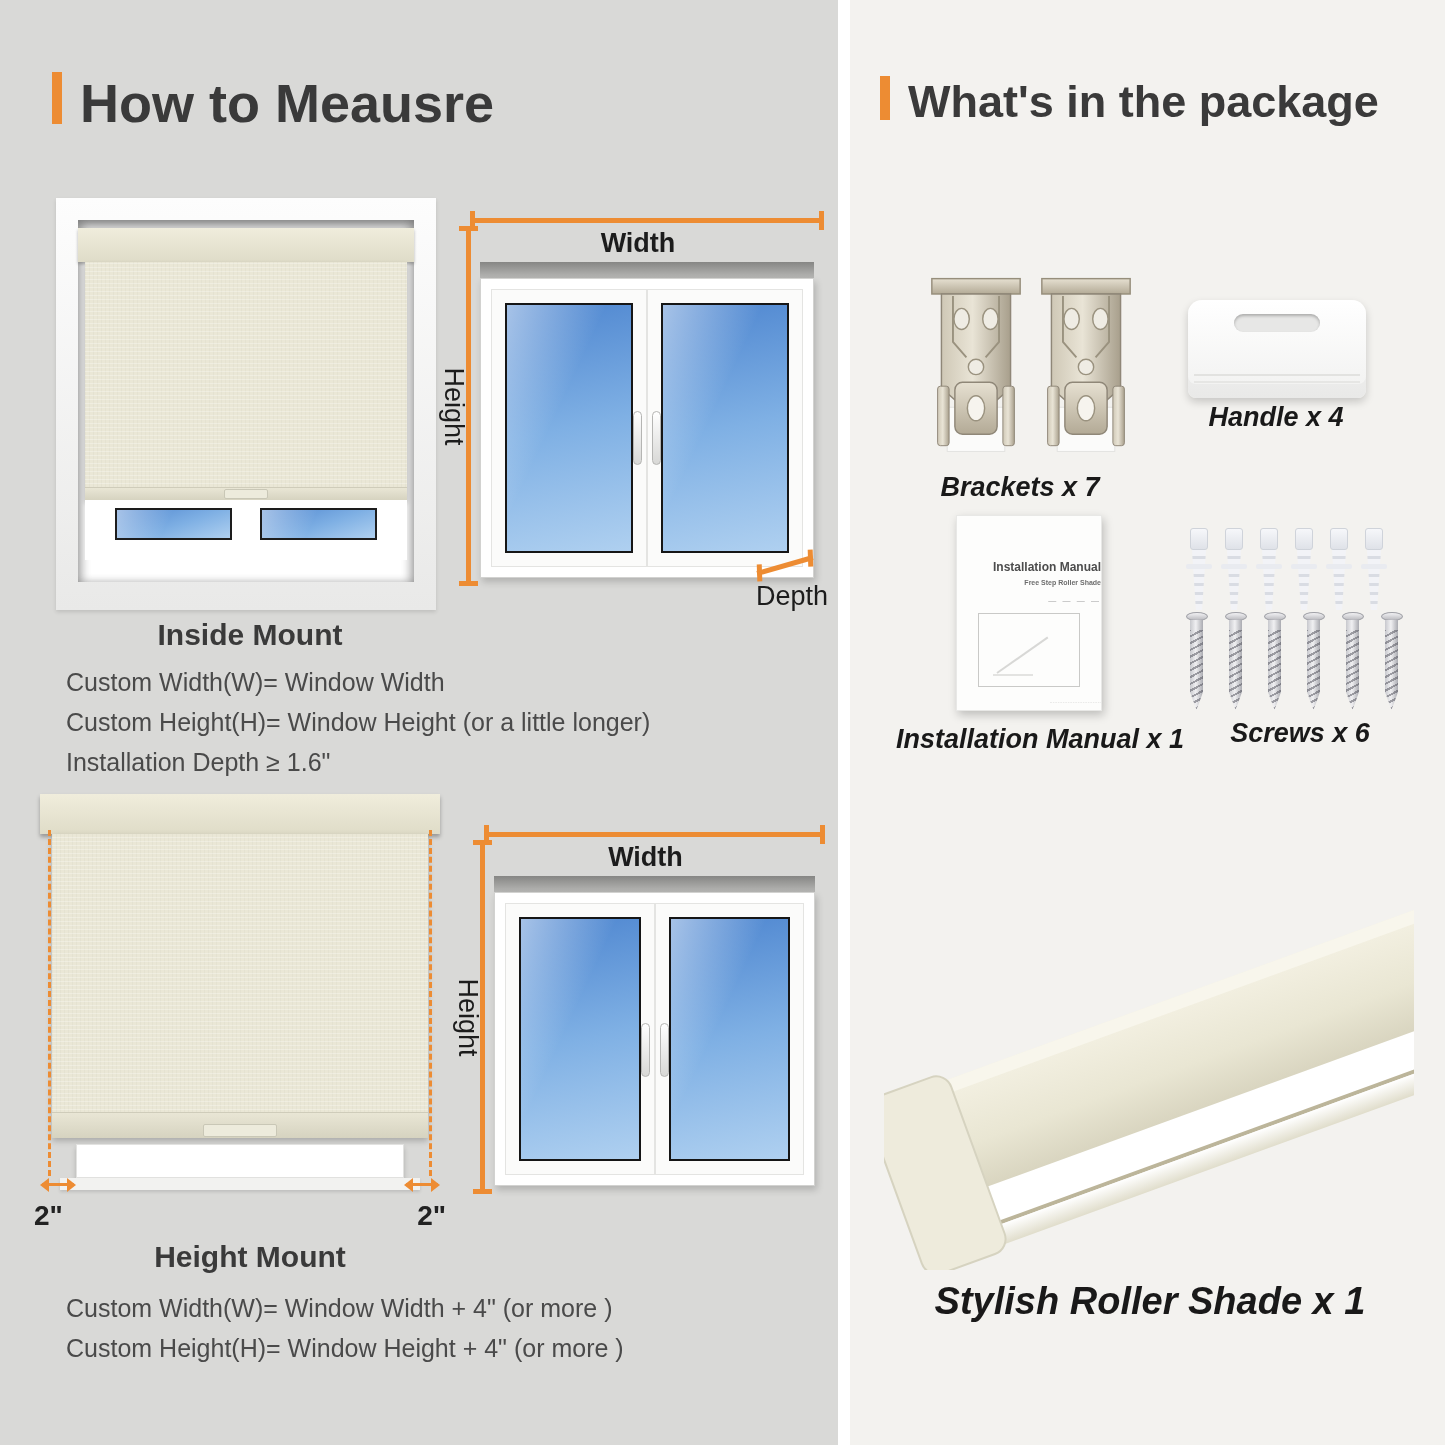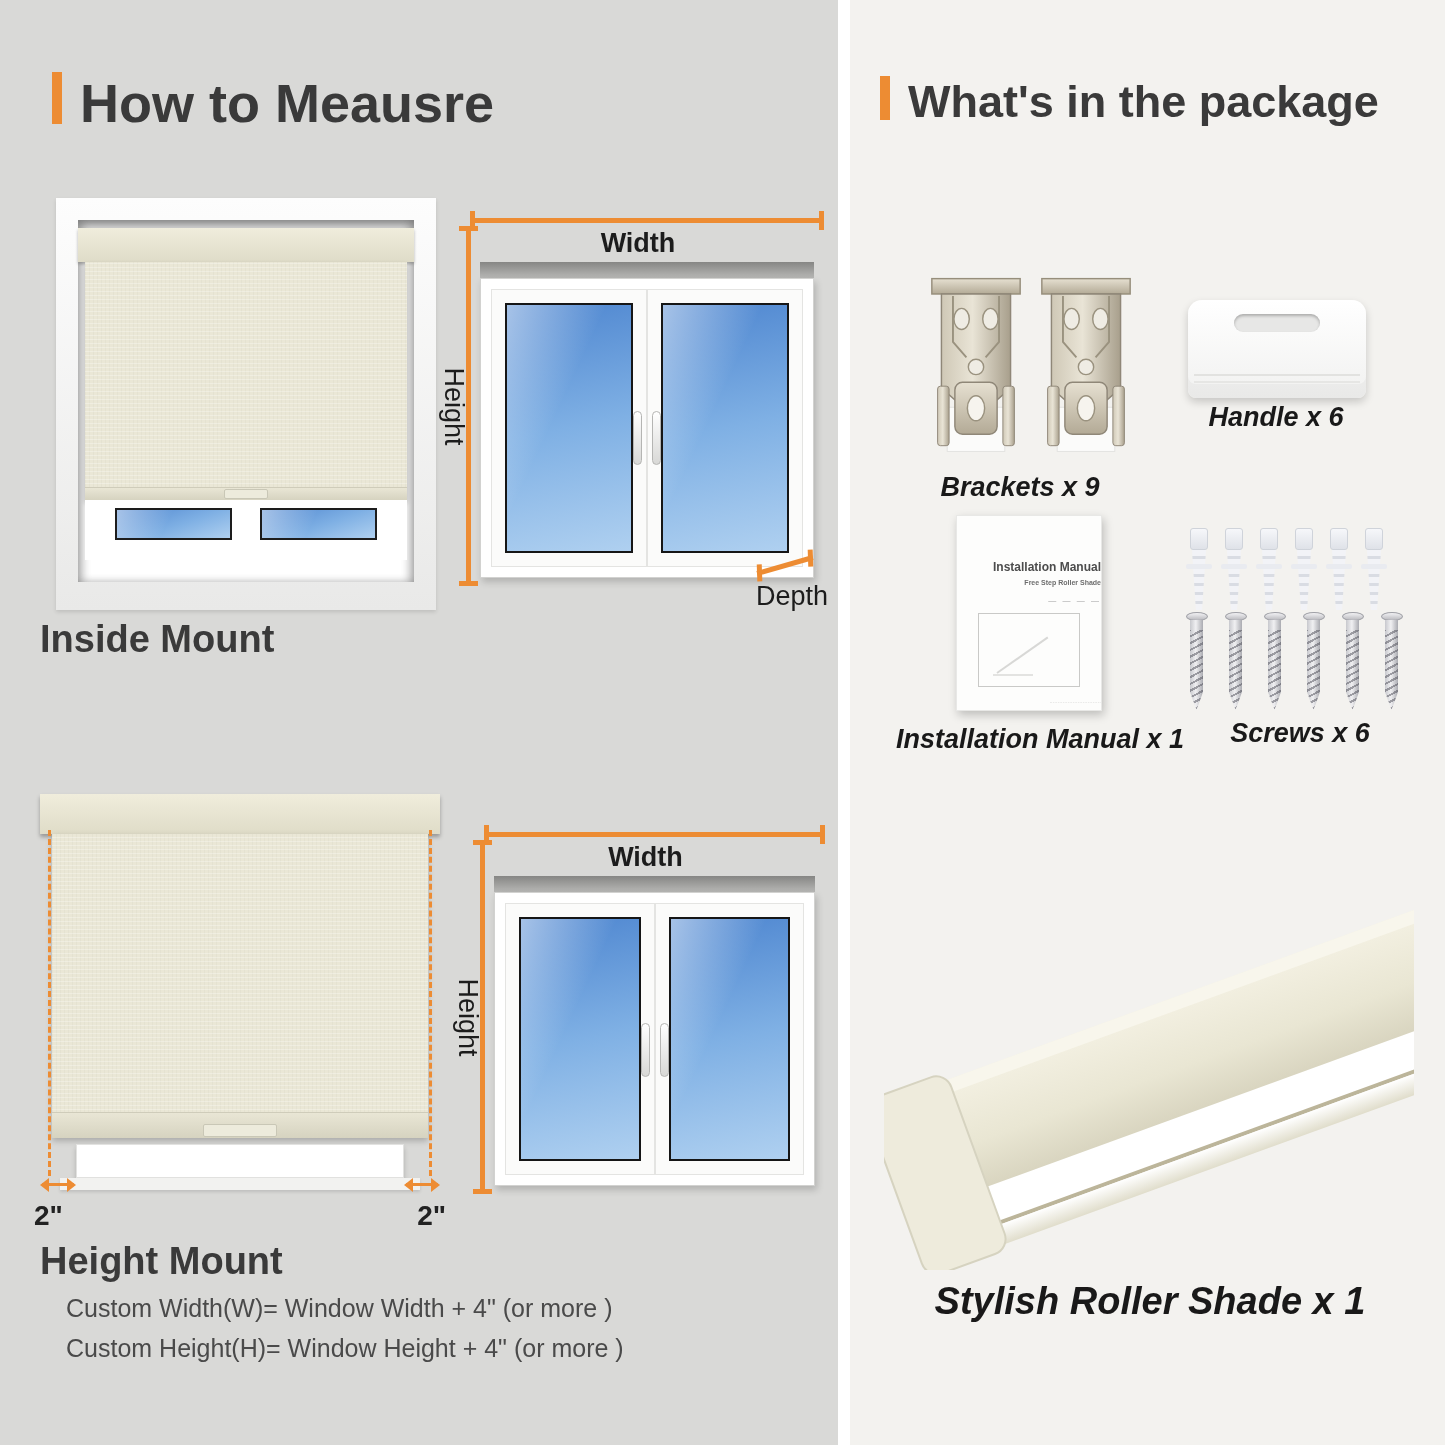--- a/index.html
+++ b/index.html
@@ -99,22 +99,22 @@
   .dash{position:absolute;top:36px;bottom:60px;width:0;border-left:3px dashed var(--accent);}
   .dash.l{left:20px;} .dash.r{right:20px;}
   .gap-arrow{position:absolute;bottom:50px;width:32px;height:3px;background:var(--accent);}
   .gap-arrow::before{content:"";position:absolute;left:-9px;top:-5px;border:7px solid transparent;border-right:9px solid var(--accent);}
   .gap-arrow::after{content:"";position:absolute;right:-9px;top:-5px;border:7px solid transparent;border-left:9px solid var(--accent);}
   .gap-arrow.l{left:14px;} .gap-arrow.r{right:14px;}
   .gap-label{position:absolute;bottom:4px;font-size:28px;font-weight:bold;color:#222;}
   .gap-label.l{left:6px;} .gap-label.r{right:6px;}
 
   
-  .mount-heading{position:absolute;left:40px;width:420px;text-align:left;
-    font-size:38px;font-weight:bold;color:var(--heading);}
+  .mount-heading{position:absolute;left:40px;width:420px;text-align:center;
+    font-size:30px;font-weight:bold;color:var(--heading);}
   .mount-lines{position:absolute;left:66px;color:var(--body);font-size:25px;line-height:40px;}
 
   
   .item-label{position:absolute;font-size:27px;font-weight:bold;font-style:italic;color:#191919;text-align:center;}
 
   .bracket-wrap{position:absolute;left:78px;top:272px;display:flex;gap:14px;}
   .handle{position:absolute;left:338px;top:300px;width:178px;height:98px;
     background:linear-gradient(#ffffff,#f1f1f0);border-radius:14px 14px 8px 8px;
     box-shadow:0 4px 8px rgba(0,0,0,.18),inset 0 -14px 0 rgba(0,0,0,.03);}
   .handle::before{content:"";position:absolute;top:14px;left:50%;transform:translateX(-50%);
@@ -219,20 +219,25 @@
     </div>
     <div class="m-hline"></div>
     <div class="m-label lbl-width">Width</div>
     <div class="m-vline"></div>
     <div class="m-label lbl-height">Height</div>
     <div class="depth-tick"></div>
     <div class="m-label lbl-depth">Depth</div>
   </div>
 
   <h2 class="mount-heading" style="top:618px;">Inside Mount</h2>
+  <div class="mount-lines" style="top:662px;">
+    <p>Custom Width(W)= Window Width</p>
+    <p>Custom Height(H)= Window Height (or a little longer)</p>
+    <p>Installation Depth ≥ 1.6"</p>
+  </div>
 
   <div class="fig" style="left:28px;top:794px;width:424px;height:442px;">
     <div class="o-cassette"></div>
     <div class="o-shade">
       <div class="bottom-rail">
           <span class="rail-tab"></span>
         </div>
     </div>
     <div class="o-sill"></div>
     <div class="o-sill2"></div>
@@ -298,24 +303,24 @@
       <path d="M26,22 L26,70 L40,86 M74,22 L74,70 L60,86" fill="none" stroke="#9a927f" stroke-width="2"></path>
       <ellipse cx="35" cy="46" rx="8" ry="11" fill="#efece4" stroke="#9a927f" stroke-width="1.5"></ellipse>
       <ellipse cx="65" cy="46" rx="8" ry="11" fill="#efece4" stroke="#9a927f" stroke-width="1.5"></ellipse>
       <circle cx="50" cy="96" r="8" fill="#efece4" stroke="#9a927f" stroke-width="1.5"></circle>
       <rect x="10" y="116" width="12" height="62" rx="3" fill="url(#metal)" stroke="#8f8778"></rect>
       <rect x="78" y="116" width="12" height="62" rx="3" fill="url(#metal)" stroke="#8f8778"></rect>
       <rect x="28" y="112" width="44" height="54" rx="8" fill="url(#metal2)" stroke="#8f8778" stroke-width="1.5"></rect>
       <ellipse cx="50" cy="139" rx="9" ry="13" fill="#f6f4ee" stroke="#9a927f" stroke-width="1.5"></ellipse>
     </svg>
   </div>
-  <div class="item-label" style="left:20px;top:472px;width:300px;">Brackets x 9</div>
+  <div class="item-label" style="left:20px;top:472px;width:300px;">Brackets x 7</div>
 
   <div class="handle"></div>
-  <div class="item-label" style="left:316px;top:402px;width:220px;">Handle x 6</div>
+  <div class="item-label" style="left:316px;top:402px;width:220px;">Handle x 4</div>
 
   <div class="manual">
     <div class="m-title">Installation Manual</div>
     <div class="m-sub">Free Step Roller Shade</div>
     <div class="m-dashes">— — — —</div>
     <div class="m-box"></div>
     <div class="m-fine">·······························</div>
   </div>
   <div class="item-label" style="left:0px;top:724px;width:380px;">Installation Manual x 1</div>
 

